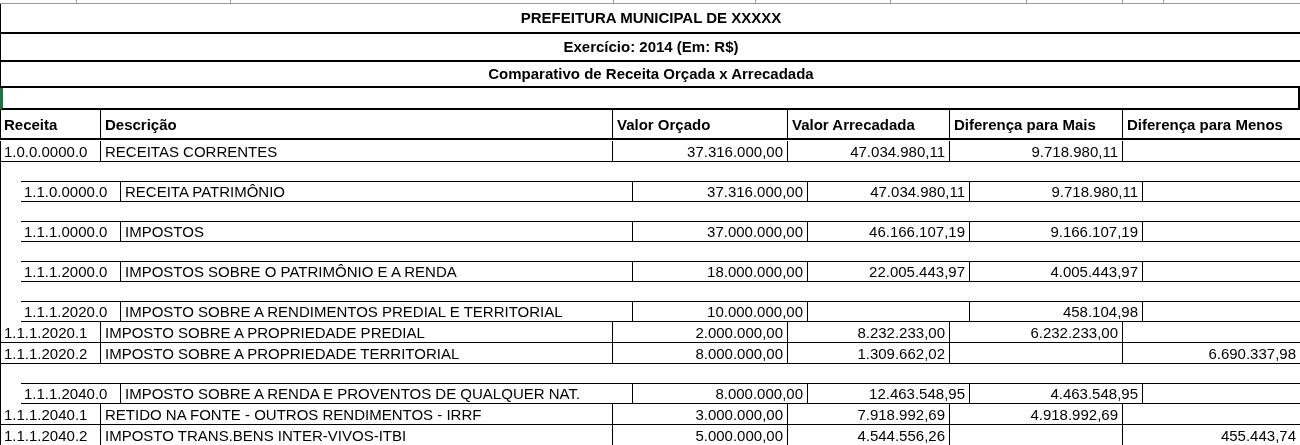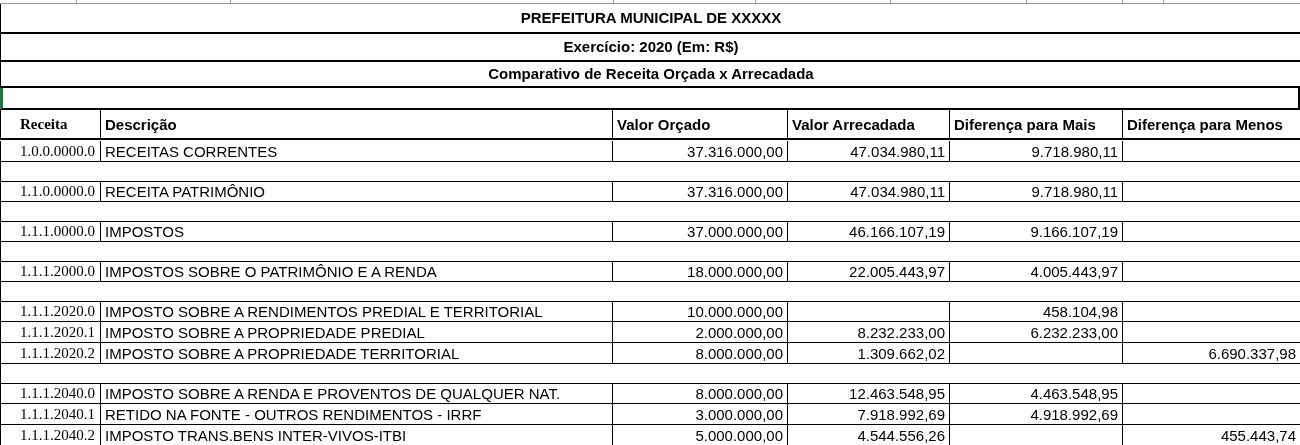--- a/index.html
+++ b/index.html
@@ -46,49 +46,49 @@
     border-bottom:2px solid var(--grid-black);
     font-weight:700;
   }
   .header-row .cell{height:28px;}
   .data-area{position:absolute;left:0;top:141px;width:1300px;border-left:1.5px solid var(--grid-black);}
   .data-row{
     height:21px;box-sizing:border-box;
     border-bottom:1.5px solid var(--grid-black);
   }
   .blank-row{height:19px;}
-  .blank-row + .data-row{border-top:1.5px solid var(--grid-black);}
+  .blank-row + .data-row{border-top:1.5px solid var(--grid-black);margin-left:20px;}
   .cell{
     border-right:1.5px solid var(--grid-black);
     display:flex;align-items:center;
     font-size:15px;white-space:nowrap;overflow:hidden;
     box-sizing:border-box;
   }
-  .cell.code{padding-left:19px;font-family:Liberation Serif, serif;}
+  .cell.code{padding-left:3px;}
   .cell.desc{padding-left:4px;}
   .cell.num{justify-content:flex-end;padding-right:4px;}
 </style>
 </head>
 <body>
 
 <div class="sheet">
 
   <div class="top-strip" id="topstrip">
       <div class="tick" style="left: 76px;"></div>
       <div class="tick" style="left: 230px;"></div>
       <div class="tick" style="left: 613px;"></div>
       <div class="tick" style="left: 755px;"></div>
       <div class="tick" style="left: 890px;"></div>
       <div class="tick" style="left: 1026px;"></div>
       <div class="tick" style="left: 1122px;"></div>
       <div class="tick" style="left: 1163px;"></div>
     </div>
 
   <div class="title-row t1">PREFEITURA MUNICIPAL DE XXXXX</div>
-  <div class="title-row t2">Exercício: 2020 (Em: R$)</div>
+  <div class="title-row t2">Exercício: 2014 (Em: R$)</div>
   <div class="title-row t3">Comparativo de Receita Orçada x Arrecadada</div>
 
   <div class="active-row"></div>
 
   <div class="header-row grid-cols">
     <div class="cell code">Receita</div>
     <div class="cell desc">Descrição</div>
     <div class="cell desc">Valor Orçado</div>
     <div class="cell desc">Valor Arrecadada</div>
     <div class="cell desc">Diferença para Mais</div>

